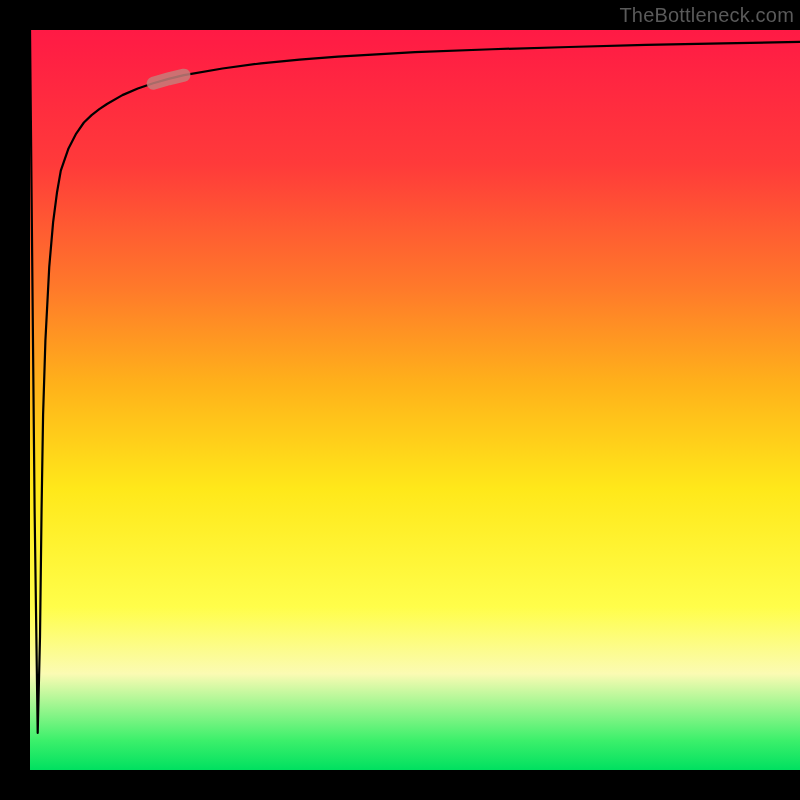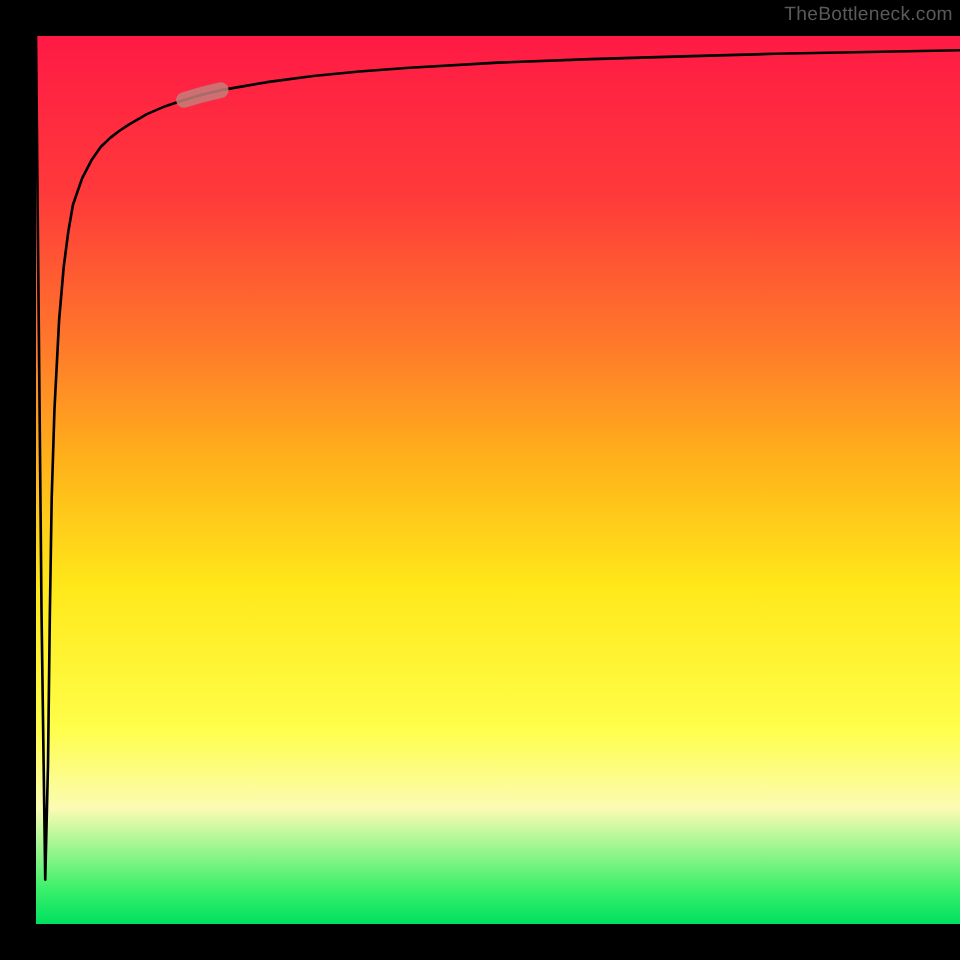--- a/index.html
+++ b/index.html
@@ -32,21 +32,21 @@
       #fffe4a 78%,
       #fbfbb3 87%,
       #3cf06b 96%,
       #00e060 100%
     );
   }
   .watermark {
     position: absolute;
     top: 4px;
     right: 6px;
-    font-size: 16px;
+    font-size: 20px;
     font-weight: 500;
     color: #5a5a5a;
     letter-spacing: 0.2px;
     font-family: Arial, Helvetica, sans-serif;
   }
   .curve-svg {
     position: absolute;
     left: 30px;
     top: 30px;
     width: 770px;

